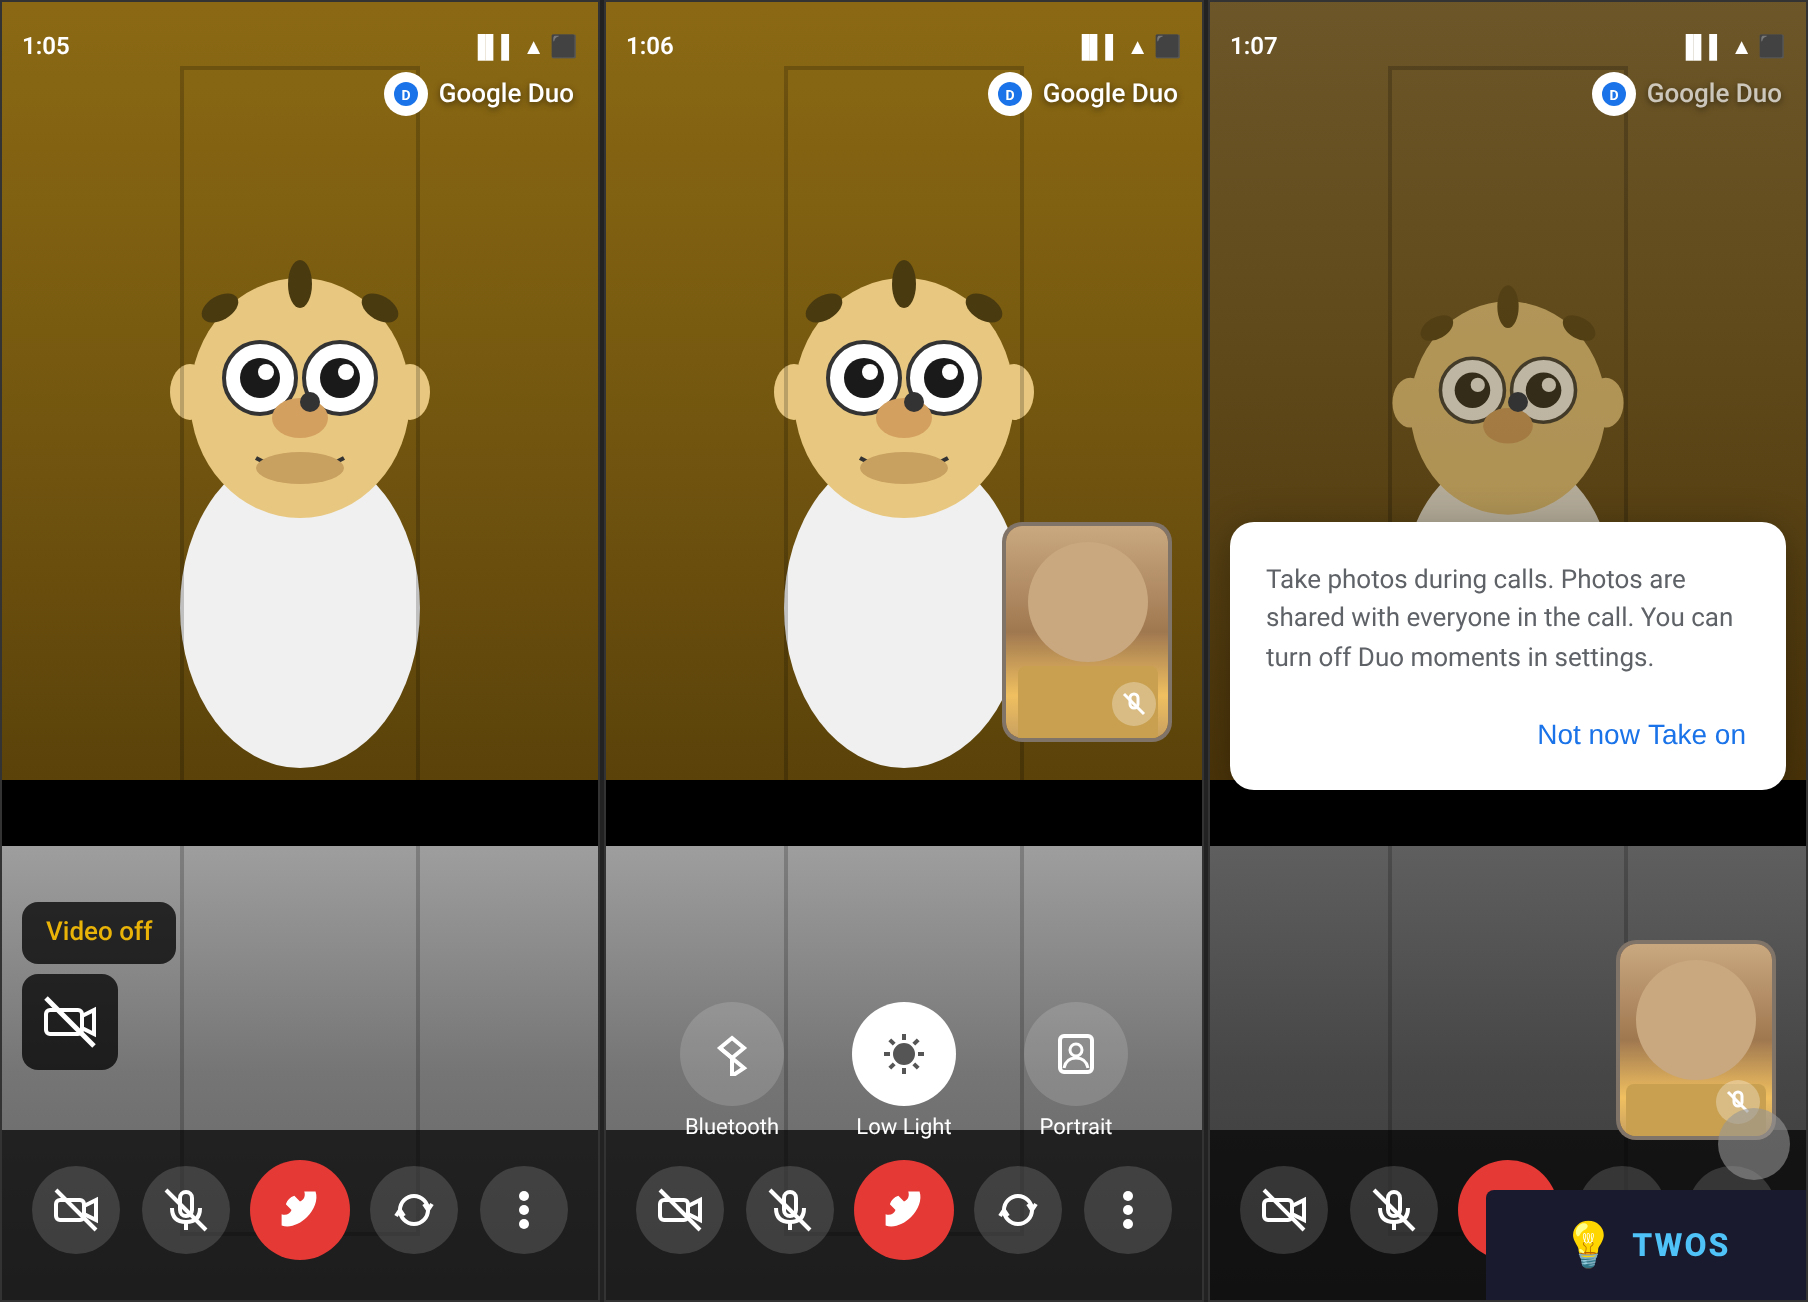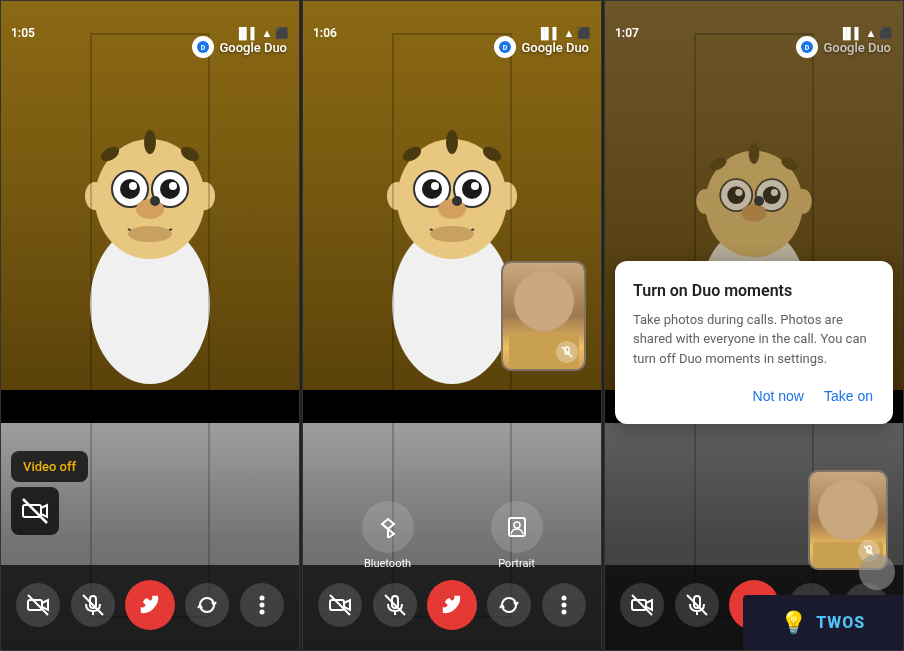--- a/index.html
+++ b/index.html
@@ -26,21 +26,21 @@
       position: absolute;
       top: 0; left: 0; right: 0;
       height: 60%;
       background: linear-gradient(180deg, #8B6914 0%, #7a5c10 40%, #6b4f0e 70%, #5a4209 100%);
       border-radius: 0;
     }
 
     
     .status-bar {
       position: absolute;
-      top: 18px; left: 0; right: 0;
+      top: 8px; left: 0; right: 0;
       height: 28px;
       display: flex;
       align-items: center;
       justify-content: space-between;
       padding: 5px 10px;
       color: white;
       font-size: 12px;
       font-weight: 600;
       z-index: 10;
     }
@@ -226,21 +226,20 @@
     .dialog-body {
       font-size: 13px;
       color: #5f6368;
       line-height: 1.5;
       margin-bottom: 16px;
     }
 
     .dialog-actions {
       display: flex;
       justify-content: flex-end;
-      gap: 16px;
     }
 
     .dialog-btn {
       color: #1a73e8;
       font-size: 14px;
       font-weight: 500;
       background: none;
       border: none;
       cursor: pointer;
       padding: 4px 2px;
@@ -572,20 +571,36 @@
     <div class="effect-item">
       <button class="effect-btn">
         <svg width="22" height="22" viewBox="0 0 22 22">
           <path d="M 11 3 L 17 8 L 11 13 L 17 18 L 11 22 L 11 13 L 5 8 L 11 3 Z" fill="none" stroke="white" stroke-width="2"></path>
           <line x1="5" y1="8" x2="11" y2="13" stroke="white" stroke-width="2"></line>
         </svg>
       </button>
       <span class="effect-label">Bluetooth</span>
     </div>
     <div class="effect-item">
+      <button class="effect-btn active">
+        <svg width="24" height="24" viewBox="0 0 24 24">
+          <circle cx="12" cy="12" r="5" fill="#555" stroke="#555" stroke-width="1"></circle>
+          <line x1="12" y1="2" x2="12" y2="5" stroke="#555" stroke-width="2"></line>
+          <line x1="12" y1="19" x2="12" y2="22" stroke="#555" stroke-width="2"></line>
+          <line x1="2" y1="12" x2="5" y2="12" stroke="#555" stroke-width="2"></line>
+          <line x1="19" y1="12" x2="22" y2="12" stroke="#555" stroke-width="2"></line>
+          <line x1="4.9" y1="4.9" x2="7.1" y2="7.1" stroke="#555" stroke-width="2"></line>
+          <line x1="16.9" y1="16.9" x2="19.1" y2="19.1" stroke="#555" stroke-width="2"></line>
+          <line x1="19.1" y1="4.9" x2="16.9" y2="7.1" stroke="#555" stroke-width="2"></line>
+          <line x1="7.1" y1="16.9" x2="4.9" y2="19.1" stroke="#555" stroke-width="2"></line>
+        </svg>
+      </button>
+      <span class="effect-label">Low Light</span>
+    </div>
+    <div class="effect-item">
       <button class="effect-btn">
         <svg width="22" height="22" viewBox="0 0 22 22">
           <rect x="3" y="2" width="16" height="18" rx="2" fill="none" stroke="white" stroke-width="2"></rect>
           <circle cx="11" cy="9" r="3" fill="none" stroke="white" stroke-width="1.5"></circle>
           <path d="M 5 18 Q 6 13 11 13 Q 16 13 17 18" fill="none" stroke="white" stroke-width="1.5"></path>
         </svg>
       </button>
       <span class="effect-label">Portrait</span>
     </div>
   </div>
@@ -673,21 +688,20 @@
     <div class="duo-logo-icon">
       <svg width="14" height="14" viewBox="0 0 14 14">
         <circle cx="7" cy="7" r="6" fill="#1a73e8"></circle>
         <text x="7" y="10" text-anchor="middle" fill="white" font-size="7" font-weight="bold">D</text>
       </svg>
     </div>
     <span class="duo-logo-text" style="color: rgba(255,255,255,0.7);">Google Duo</span>
   </div>
 
   <div class="duo-moments-dialog">
-    <div class="dialog-title">Turn on Duo moments</div>
     <div class="dialog-body">Take photos during calls. Photos are shared with everyone in the call. You can turn off Duo moments in settings.</div>
     <div class="dialog-actions">
       <button class="dialog-btn">Not now</button>
       <button class="dialog-btn">Take on</button>
     </div>
   </div>
 
   <div class="pip-p3">
     <div class="face-in-pip">
       <div class="face-head"></div>

